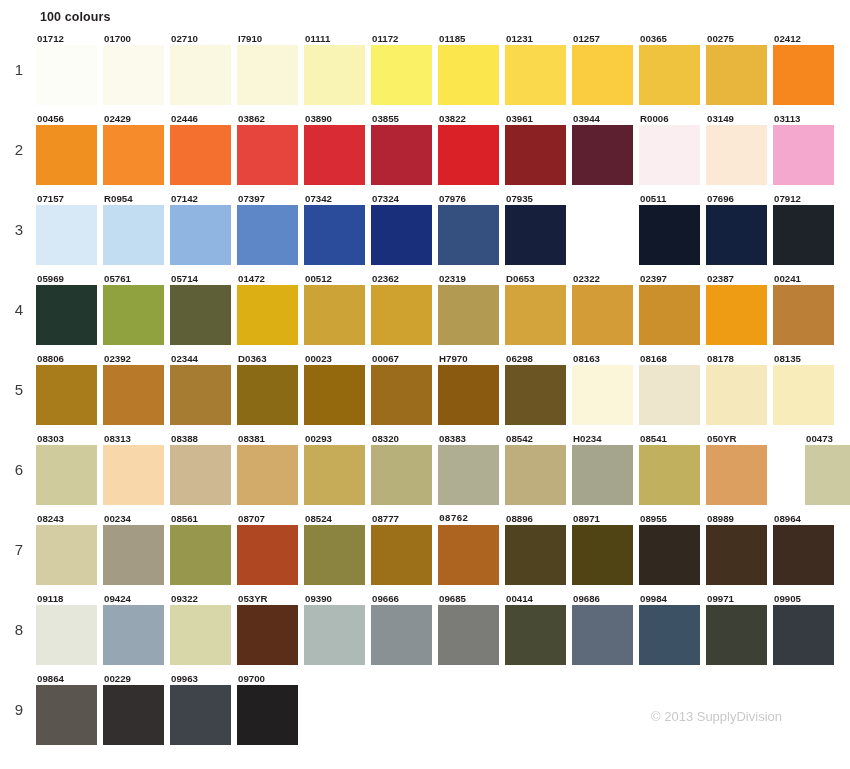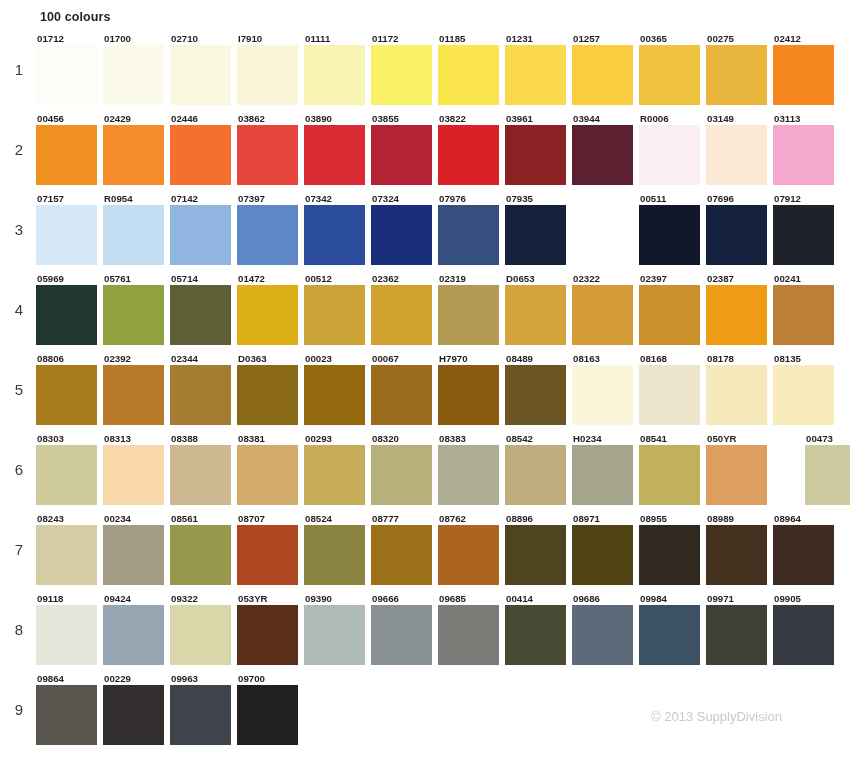--- a/index.html
+++ b/index.html
@@ -312,21 +312,21 @@
         </div>
         <div class="swatch-cell" style="left: 371px; width: 67px;">
           <div class="swatch-label">00067</div>
           <div class="swatch-chip" style="width: 61px; height: 60px; background: rgb(154, 108, 27);"></div>
         </div>
         <div class="swatch-cell" style="left: 438px; width: 67px;">
           <div class="swatch-label">H7970</div>
           <div class="swatch-chip" style="width: 61px; height: 60px; background: rgb(139, 90, 17);"></div>
         </div>
         <div class="swatch-cell" style="left: 505px; width: 67px;">
-          <div class="swatch-label">08489</div>
+          <div class="swatch-label">06298</div>
           <div class="swatch-chip" style="width: 61px; height: 60px; background: rgb(107, 85, 35);"></div>
         </div>
         <div class="swatch-cell" style="left: 572px; width: 67px;">
           <div class="swatch-label">08163</div>
           <div class="swatch-chip" style="width: 61px; height: 60px; background: rgb(251, 246, 218);"></div>
         </div>
         <div class="swatch-cell" style="left: 639px; width: 67px;">
           <div class="swatch-label">08168</div>
           <div class="swatch-chip" style="width: 61px; height: 60px; background: rgb(238, 229, 205);"></div>
         </div>
@@ -409,21 +409,21 @@
           <div class="swatch-chip" style="width: 61px; height: 60px; background: rgb(176, 71, 35);"></div>
         </div>
         <div class="swatch-cell" style="left: 304px; width: 67px;">
           <div class="swatch-label">08524</div>
           <div class="swatch-chip" style="width: 61px; height: 60px; background: rgb(139, 132, 64);"></div>
         </div>
         <div class="swatch-cell" style="left: 371px; width: 67px;">
           <div class="swatch-label">08777</div>
           <div class="swatch-chip" style="width: 61px; height: 60px; background: rgb(156, 112, 24);"></div>
         </div>
-        <div class="swatch-cell" style="left: 438px; width: 67px;">
+        <div class="swatch-cell" style="left: 438px; width: 67px; font-family: Liberation Mono, monospace;">
           <div class="swatch-label">08762</div>
           <div class="swatch-chip" style="width: 61px; height: 60px; background: rgb(172, 100, 32);"></div>
         </div>
         <div class="swatch-cell" style="left: 505px; width: 67px;">
           <div class="swatch-label">08896</div>
           <div class="swatch-chip" style="width: 61px; height: 60px; background: rgb(80, 67, 32);"></div>
         </div>
         <div class="swatch-cell" style="left: 572px; width: 67px;">
           <div class="swatch-label">08971</div>
           <div class="swatch-chip" style="width: 61px; height: 60px; background: rgb(81, 68, 20);"></div>

